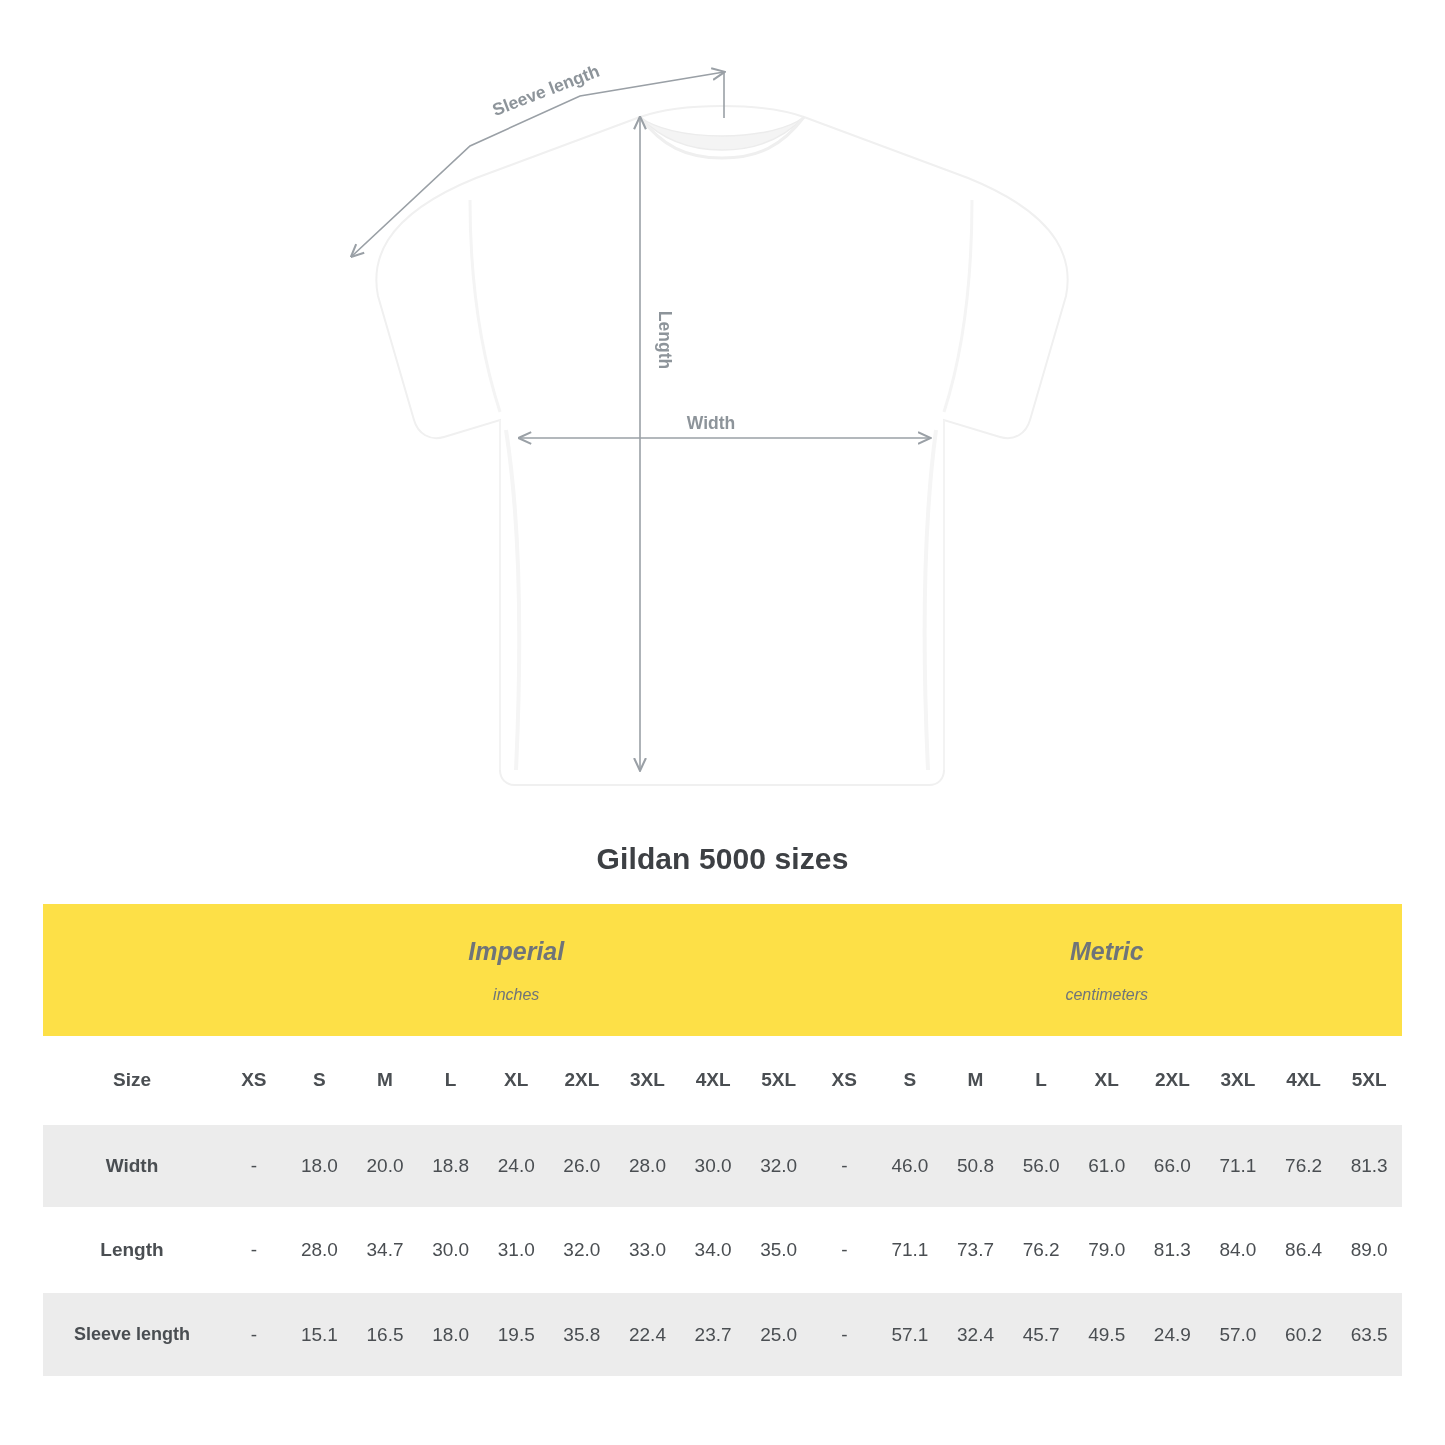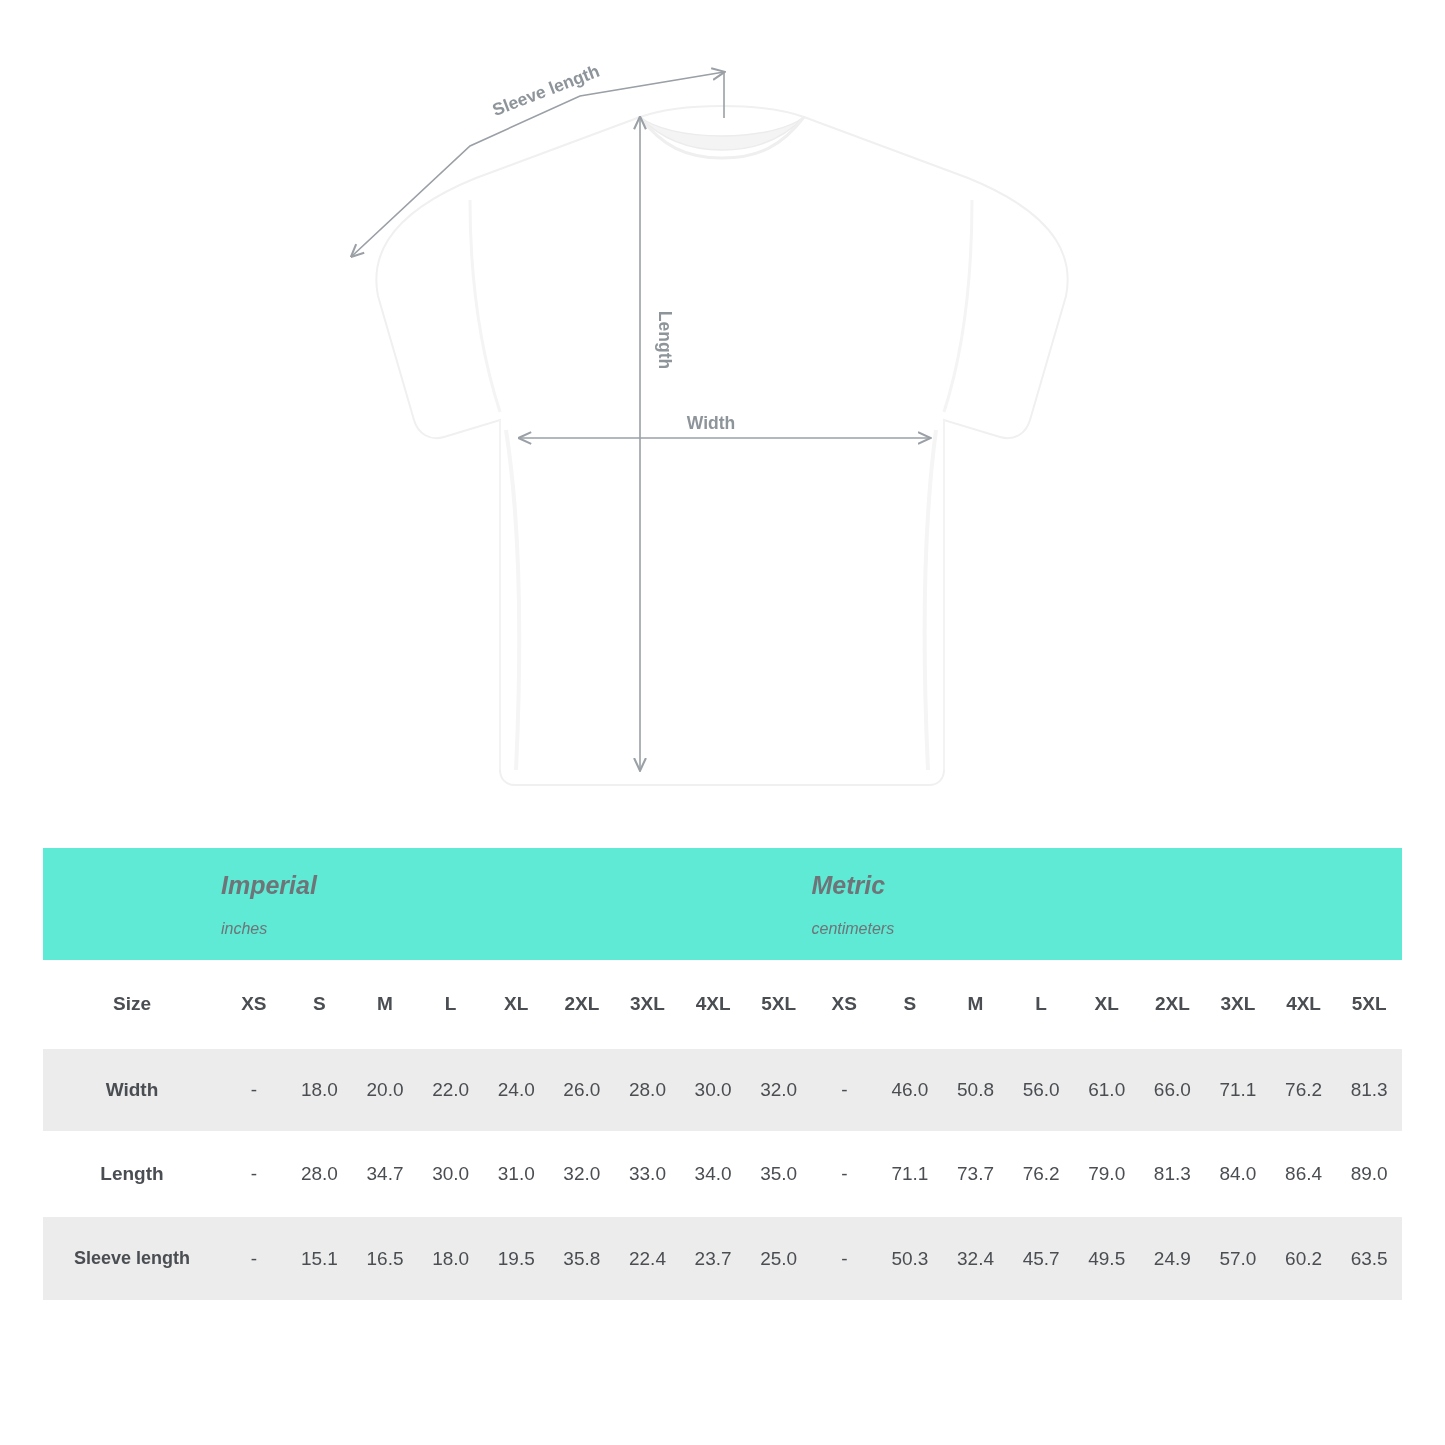--- a/index.html
+++ b/index.html
@@ -59,23 +59,23 @@
     border-collapse: collapse;
     width: 100%;
     table-layout: fixed;
   }
   table.size-table td, table.size-table th {
     border: none;
     padding: 0;
   }
 
   .unit-head-row td {
-    height: 112px;
-    background: #5eead4;
-    text-align: left;
+    height: 132px;
+    background: #fde047;
+    text-align: center;
     vertical-align: middle;
   }
   .unit-sys {
     font-size: 25px;
     font-style: italic;
     font-weight: bold;
     color: #6f7479;
     line-height: 1.25;
   }
   .unit-sub {
@@ -190,20 +190,21 @@
 
       <g>
         <path d="M520,438 L930,438" fill="none" stroke="#9aa0a6" stroke-width="1.6" marker-start="url(#arrHs)" marker-end="url(#arrH)"></path>
         <rect x="672" y="412" width="78" height="22" fill="#ffffff"></rect>
         <text x="711" y="429" font-family="Liberation Sans, sans-serif" font-size="17.5" font-weight="bold" fill="#8d949a" text-anchor="middle">Width</text>
       </g>
     </svg>
   </div>
 
   <div class="title-block">
+    <div class="chart-title">Gildan 5000 sizes</div>
   </div>
 
   <div class="table-wrap">
     <table class="size-table">
       <colgroup>
         <col class="lbl-col">
         <col span="18">
       </colgroup>
       <tbody>
         <tr class="unit-head-row">
@@ -238,21 +239,21 @@
           <td class="cell">3XL</td>
           <td class="cell">4XL</td>
           <td class="cell">5XL</td>
         </tr>
 
         <tr class="data-row alt">
           <td class="rowlabel">Width</td>
           <td class="cell">-</td>
           <td class="cell">18.0</td>
           <td class="cell">20.0</td>
-          <td class="cell">22.0</td>
+          <td class="cell">18.8</td>
           <td class="cell">24.0</td>
           <td class="cell">26.0</td>
           <td class="cell">28.0</td>
           <td class="cell">30.0</td>
           <td class="cell">32.0</td>
           <td class="cell">-</td>
           <td class="cell">46.0</td>
           <td class="cell">50.8</td>
           <td class="cell">56.0</td>
           <td class="cell">61.0</td>
@@ -289,21 +290,21 @@
           <td class="cell">-</td>
           <td class="cell">15.1</td>
           <td class="cell">16.5</td>
           <td class="cell">18.0</td>
           <td class="cell">19.5</td>
           <td class="cell">35.8</td>
           <td class="cell">22.4</td>
           <td class="cell">23.7</td>
           <td class="cell">25.0</td>
           <td class="cell">-</td>
-          <td class="cell">50.3</td>
+          <td class="cell">57.1</td>
           <td class="cell">32.4</td>
           <td class="cell">45.7</td>
           <td class="cell">49.5</td>
           <td class="cell">24.9</td>
           <td class="cell">57.0</td>
           <td class="cell">60.2</td>
           <td class="cell">63.5</td>
         </tr>
       </tbody>
     </table>

